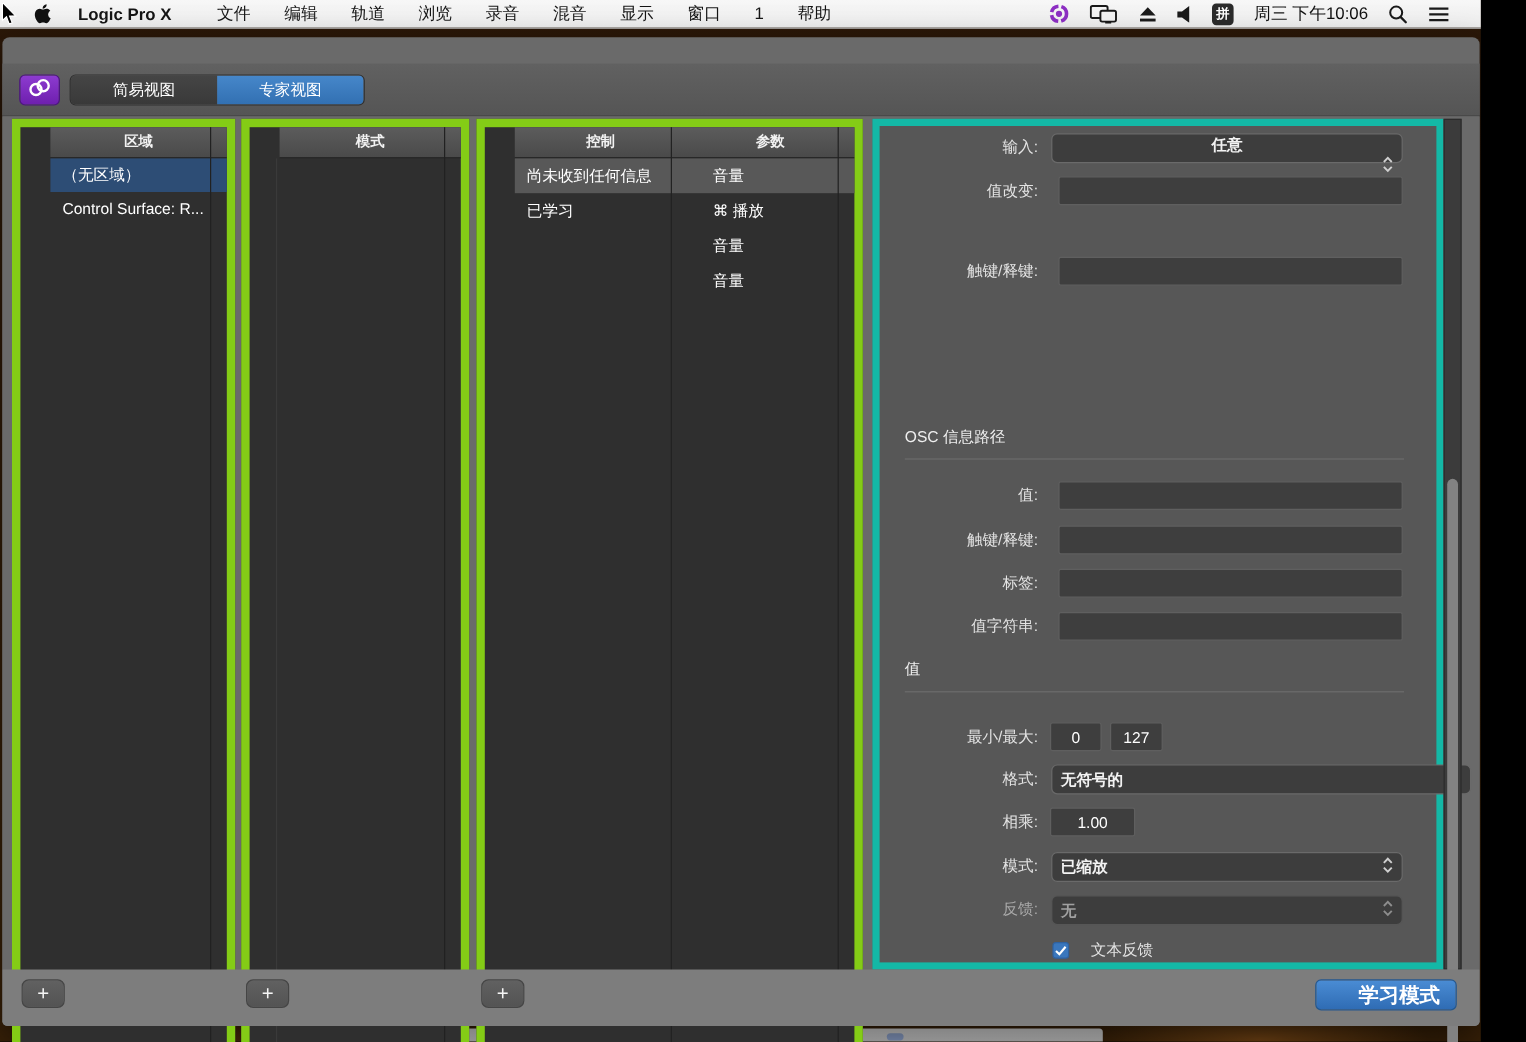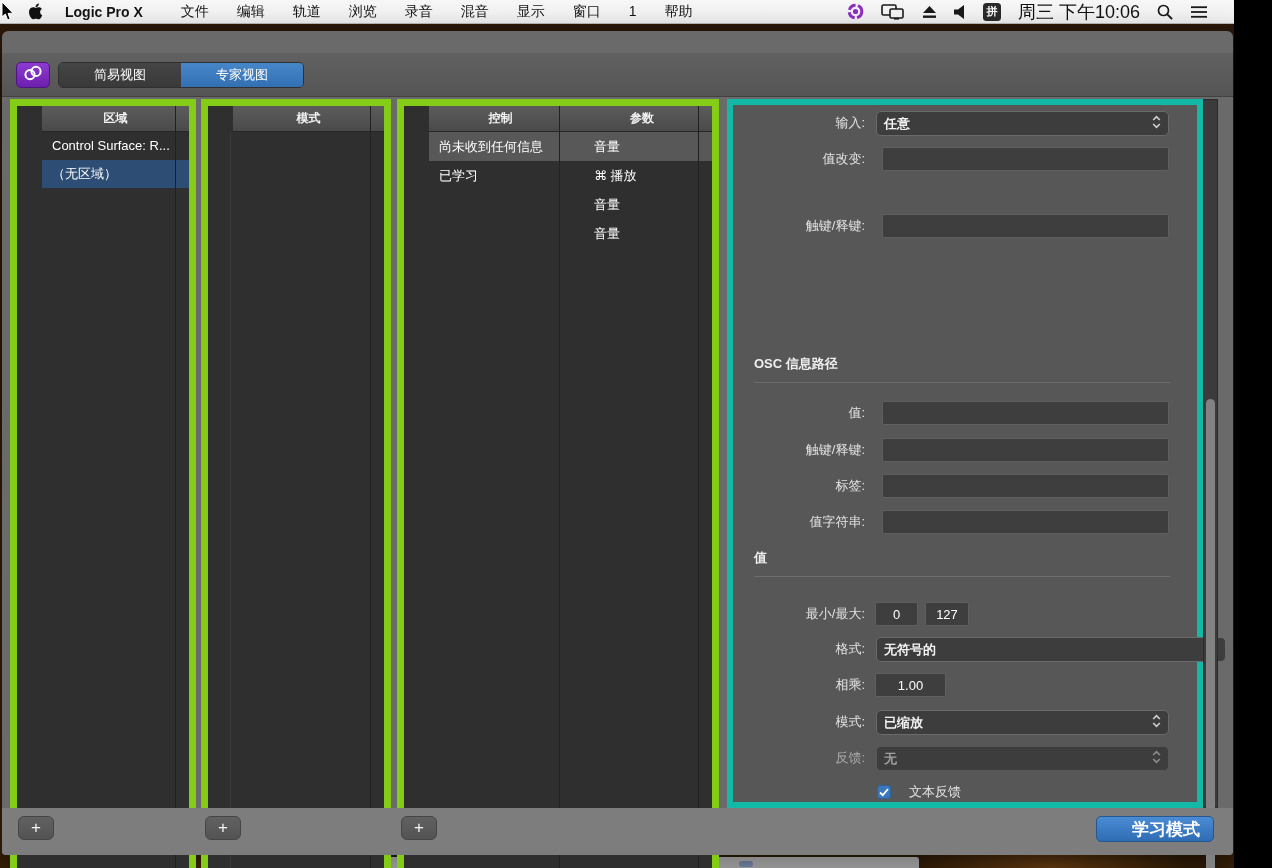--- a/index.html
+++ b/index.html
@@ -17,21 +17,21 @@
     background:linear-gradient(#f7f7f7,#eeeeee); border-bottom:1px solid #b9b9b9;
     display:flex; align-items:center; font-size:14px; color:#151515; }
   .menubar .apple { margin-left:28px; display:flex; align-items:center; }
   .menubar .appname { font-weight:bold; margin-left:22px; }
   .menus { display:flex; list-style:none; margin-left:24px; gap:0; }
   .menus li { padding:0 14px; cursor:default; }
   .mb-right { margin-left:auto; display:flex; align-items:center; gap:17px; padding-right:26px; }
   .mb-right .ico { display:flex; align-items:center; }
   .pill-ime { width:18px; height:18px; background:#2b2b2b; border-radius:3.5px; color:#fff;
     font-size:11px; font-weight:bold; display:flex; align-items:center; justify-content:center; }
-  .clock { font-size:18px; color:#111; white-space:nowrap; }
+  .clock { font-size:14px; color:#111; white-space:nowrap; }
   .cursor { position:absolute; left:1px; top:2px; z-index:99; }
   
   .window { position:absolute; left:2px; top:31px; width:1231px; height:824px;
     border-radius:6px 6px 4px 4px; box-shadow:0 14px 34px rgba(0,0,0,.55); background:#6a6a6a; }
   .titlebar { position:absolute; left:0; top:0; right:0; height:22px;
     background:linear-gradient(#949494,#7d7d7d); border-radius:6px 6px 0 0;
     border-bottom:1px solid #5f5f5f; display:flex; align-items:center; justify-content:center; }
   .title { font-size:13px; color:#3b3b3b; }
   .lights { position:absolute; left:10px; top:5px; display:flex; gap:8px; }
   .light { width:12px; height:12px; border-radius:50%; }
@@ -78,21 +78,21 @@
     font-size:13px; height:24px; line-height:24px; white-space:nowrap; }
   .f-label.dim { color:#a9a9a9; }
   .popup { position:absolute; height:25px; background:#3d3d3d; border:1px solid #6a6a6a;
     border-radius:5px; color:#f2f2f2; font-size:13px; font-weight:600;
     display:flex; align-items:center; padding:0 7px; }
   .popup.disabled { color:#a0a0a0; border-color:#565656; }
   .popup .chev { margin-left:auto; }
   .tinput { position:absolute; height:24px; background:#3e3e3e; border:1px solid #5f5f5f; border-radius:2px; }
   .numbox { position:absolute; height:24px; background:#3e3e3e; border:1px solid #5f5f5f;
     border-radius:2px; color:#fff; font-size:13px; text-align:center; line-height:23px; }
-  .sec { position:absolute; left:21px; color:#efefef; font-size:13px; font-weight:bold; }
+  .sec { position:absolute; left:21px; color:#efefef; font-size:13px; font-weight:normal; }
   .sep { position:absolute; left:21px; width:416px; height:1px; background:#6d6d6d; }
   .cbrow { position:absolute; left:144px; display:flex; align-items:center; gap:18px;
     color:#e3e3e3; font-size:13px; height:16px; }
   .cbox { width:14px; height:14px; border-radius:3px; background:#4a4a4a; border:1px solid #676767;
     display:flex; align-items:center; justify-content:center; }
   .cbox.checked { background:#3a77bd; border-color:#2f62a0; }
   
   .bottombar { position:absolute; left:0; right:0; bottom:0; height:47px; background:#7d7d7d;
     border-radius:0 0 4px 4px; }
   .addbtn { position:absolute; top:8px; width:36px; height:24px; border-radius:6px;
@@ -206,22 +206,22 @@
         <div class="segbtn active">专家视图</div>
       </div>
     </div>
 
     <div class="content">
 
       <div class="panel panel-zone">
         <div class="hdr">
             <div class="hcell" style="width:172px;">区域</div>
           </div>
+        <div class="row sel-blue">（无区域）</div>
         <div class="row">Control Surface: R...</div>
-        <div class="row sel-blue">（无区域）</div>
         <div class="scrollstrip"></div>
       </div>
 
       <div class="panel panel-mode">
         <div class="hdr">
             <div class="hcell" style="width:176px;">模式</div>
           </div>
         <div class="subline"></div>
         <div class="scrollstrip"></div>
       </div>
@@ -247,21 +247,21 @@
           <div class="ccell"></div>
           <div class="pcell">音量</div>
         </div>
         <div class="vdiv" style="left:155px;top:0;bottom:0;"></div>
         <div class="scrollstrip"></div>
       </div>
 
       <div class="inspector">
 
         <span class="f-label" style="top:6px;">输入:</span>
-        <div class="popup" style="left:143px;top:6px;width:293px;">
+        <div class="popup" style="left:143px;top:6px;width:293px;flex-direction:column;">
           <span>任意</span>
           <span class="chev">
             <svg width="9" height="14" viewBox="0 0 9 14">
                 <path d="M1.2 5 L4.5 1.6 L7.8 5" fill="none" stroke="#cfcfcf" stroke-width="1.6"></path>
                 <path d="M1.2 9 L4.5 12.4 L7.8 9" fill="none" stroke="#cfcfcf" stroke-width="1.6"></path>
               </svg>
           </span>
         </div>
 
         <span class="f-label" style="top:42px;">值改变:</span>

